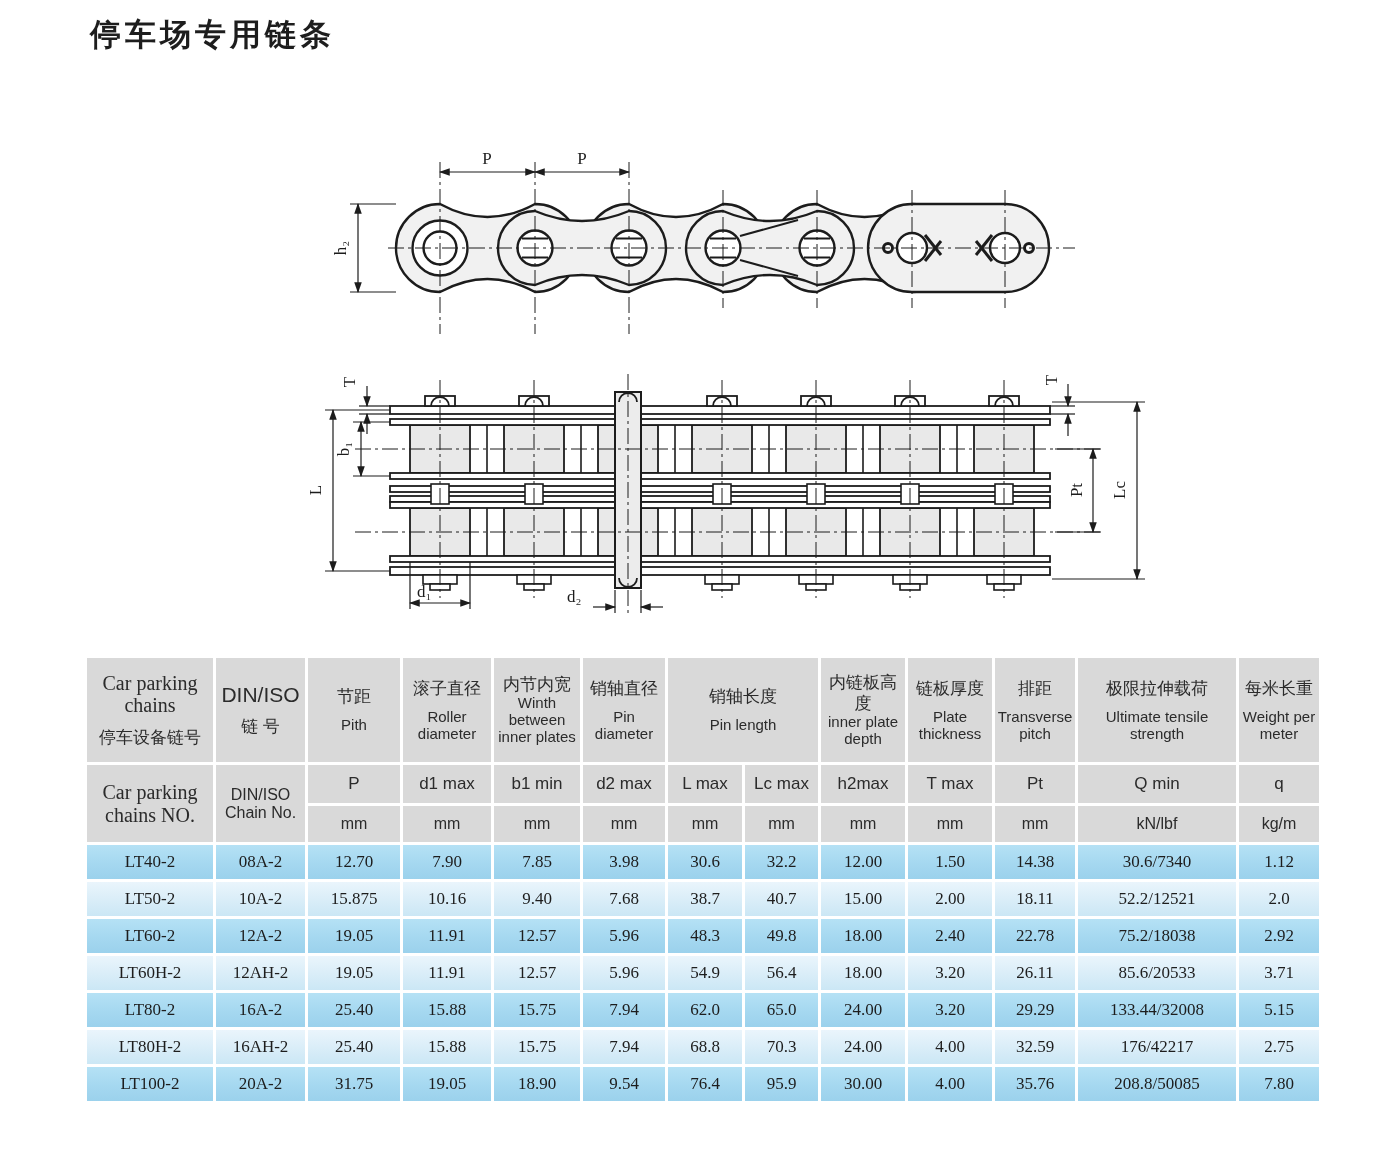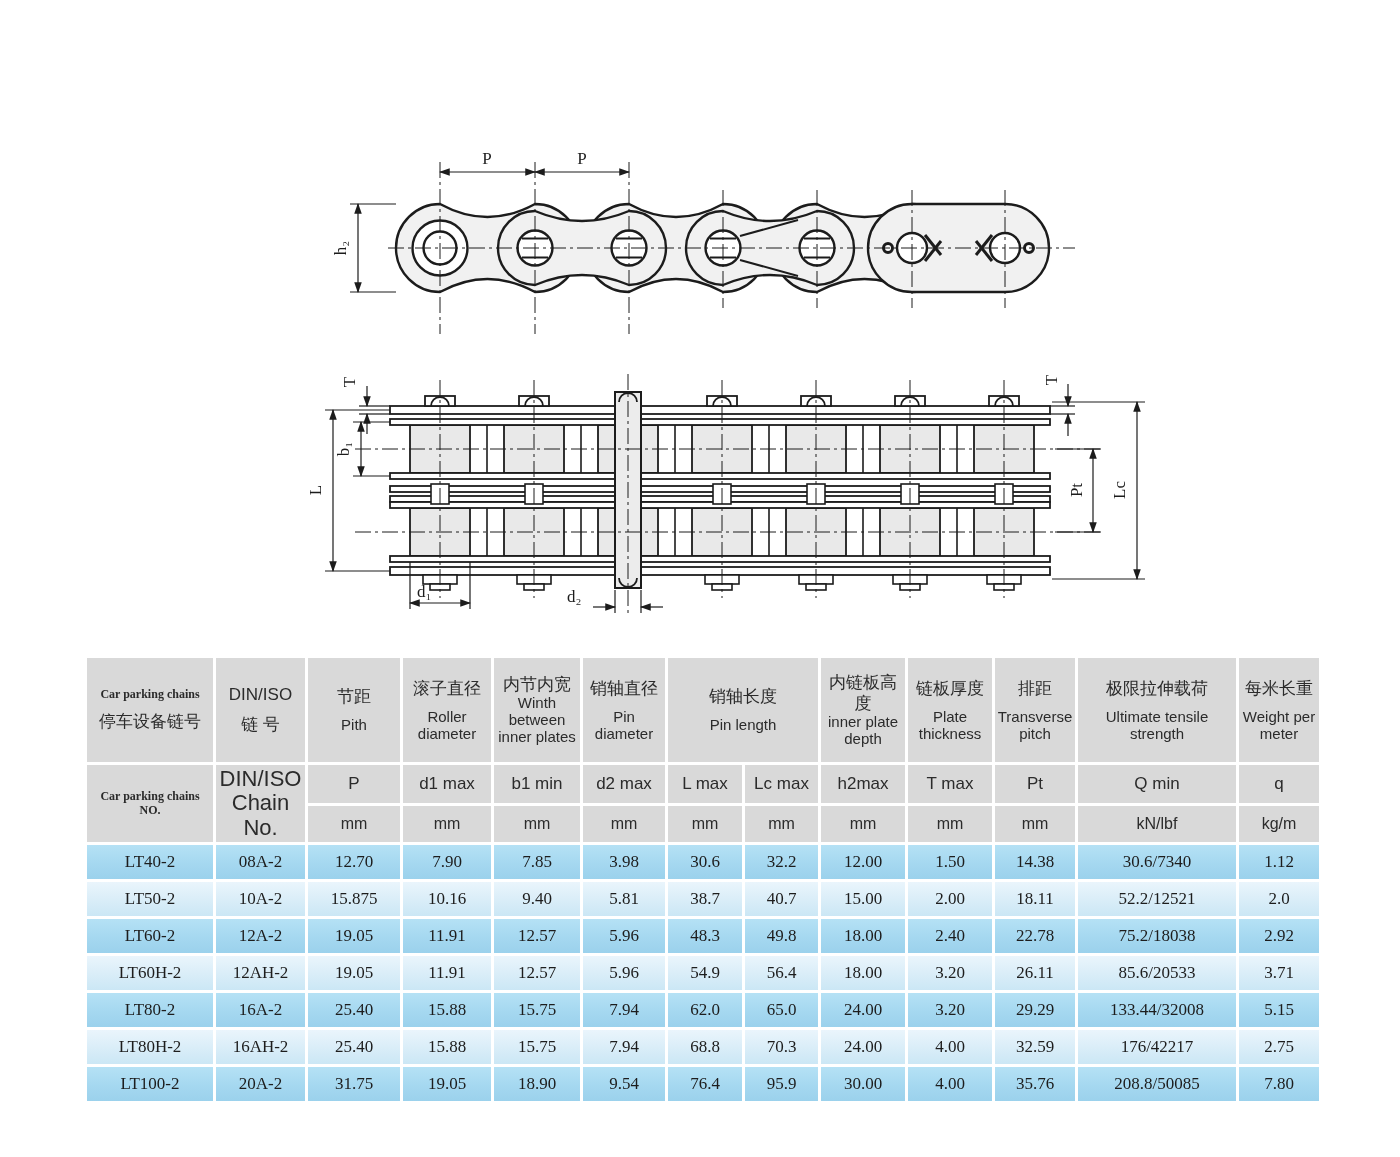--- a/index.html
+++ b/index.html
@@ -10,35 +10,36 @@
   .title-en{position:absolute;left:88px;top:76px;font-family:"DejaVu Serif","Liberation Serif",serif;
             font-size:28px;letter-spacing:1px;color:#1d1d1d;}
   svg{position:absolute;}
   svg text{font-family:"Liberation Serif","DejaVu Serif",serif;font-size:17px;fill:#1c1c1c;}
   .spec-table{position:absolute;left:84px;top:655px;width:1238px;border-collapse:separate;
               border-spacing:3px;table-layout:fixed;background:#fff;}
   .spec-table th,.spec-table td{text-align:center;vertical-align:middle;padding:0 2px;overflow:hidden;}
   .spec-table th{background:#d9d9d9;font-weight:normal;color:#2b2b2b;}
   .gh .zh{font-size:17px;line-height:1.25;}
   .gh .en{font-size:15px;line-height:1.12;}
-  .gh .serif{font-family:"Liberation Serif","DejaVu Serif",serif;font-size:12px;font-weight:bold;}
+  .gh .serif{font-family:"Liberation Serif","DejaVu Serif",serif;font-size:20px;}
   .mt{margin-top:10px;text-align:center;}
   .sym{font-size:17px;}
   .unit{font-size:16px;}
   .r1{height:104px;} .r2{height:38px;border-radius:7px;} .r3{height:36px;}
   .dr{height:34px;}
   tr.dark td{background:linear-gradient(180deg,#b5e1f5 0%,#a5d8f0 55%,#9bd1ec 100%);}
   tr.light td{background:linear-gradient(180deg,#eaf5fc 0%,#d9edf8 55%,#cbe7f5 100%);font-family:Liberation Serif, serif;}
   .spec-table td{font-family:"Liberation Serif","DejaVu Serif",serif;font-size:17px;color:#1d1d1d;}
 </style>
 </head>
 <body>
 
 <div class="canvas">
 
+  <div class="title-zh">停车场专用链条</div>
 
   <svg style="left:330px;top:136px" width="760" height="200" viewBox="0 0 760 200">
     <defs>
       <marker id="arr" viewBox="0 0 10 7" refX="9" refY="3.5" markerWidth="9" markerHeight="6.3" orient="auto-start-reverse">
         <path d="M0,0 L10,3.5 L0,7 Z" fill="#1c1c1c"></path>
       </marker>
     </defs>
     <g fill="#f1f1f1" stroke="#1c1c1c" stroke-width="2.4">
       <path d="M110 68 Q157.5 94 205 68 A44 44 0 0 1 205 156 Q157.5 130 110 156 A44 44 0 0 1 110 68 Z"></path>
       <path d="M299 68 Q346 94 393 68 A44 44 0 0 1 393 156 Q346 130 299 156 A44 44 0 0 1 299 68 Z"></path>
@@ -249,21 +250,21 @@
         <col style="width:158px">
       <col style="width:80px">
     </colgroup>
     <tbody>
         <tr class="r1 gh">
       <th>
             <div class="en serif">Car parking chains</div>
             <div class="zh mt">停车设备链号</div>
           </th>
       <th>
-            <div class="en" style="font-size:17px">DIN/ISO</div>
+            <div class="en" style="font-size:21px">DIN/ISO</div>
             <div class="zh mt">链 号</div>
           </th>
       <th>
             <div class="zh">节距</div>
             <div class="en mt">Pith</div>
           </th>
       <th>
             <div class="zh">滚子直径</div>
             <div class="en mt">Roller diameter</div>
           </th>
@@ -298,21 +299,21 @@
       <th>
             <div class="zh">每米长重</div>
             <div class="en mt">Weight per meter</div>
           </th>
     </tr>
     <tr class="r2">
       <th rowspan="2" class="gh">
             <div class="en serif">Car parking chains NO.</div>
           </th>
       <th rowspan="2" class="gh">
-            <div class="en" style="font-size:22px">DIN/ISO Chain No.</div>
+            <div class="en" style="font-size:16px">DIN/ISO Chain No.</div>
           </th>
       <th class="sym">P</th>
       <th class="sym">d1 max</th>
       <th class="sym">b1 min</th>
       <th class="sym">d2 max</th>
       <th class="sym">L max</th>
       <th class="sym">Lc max</th>
       <th class="sym">h2max</th>
       <th class="sym">T max</th>
       <th class="sym">Pt</th>
@@ -346,21 +347,21 @@
           <td>14.38</td>
           <td>30.6/7340</td>
           <td>1.12</td>
     </tr>
     <tr class="dr light">
       <td>LT50-2</td>
           <td>10A-2</td>
           <td>15.875</td>
           <td>10.16</td>
           <td>9.40</td>
-          <td>5.81</td>
+          <td>7.68</td>
           <td>38.7</td>
           <td>40.7</td>
           <td>15.00</td>
           <td>2.00</td>
           <td>18.11</td>
           <td>52.2/12521</td>
           <td>2.0</td>
     </tr>
     <tr class="dr dark">
       <td>LT60-2</td>

